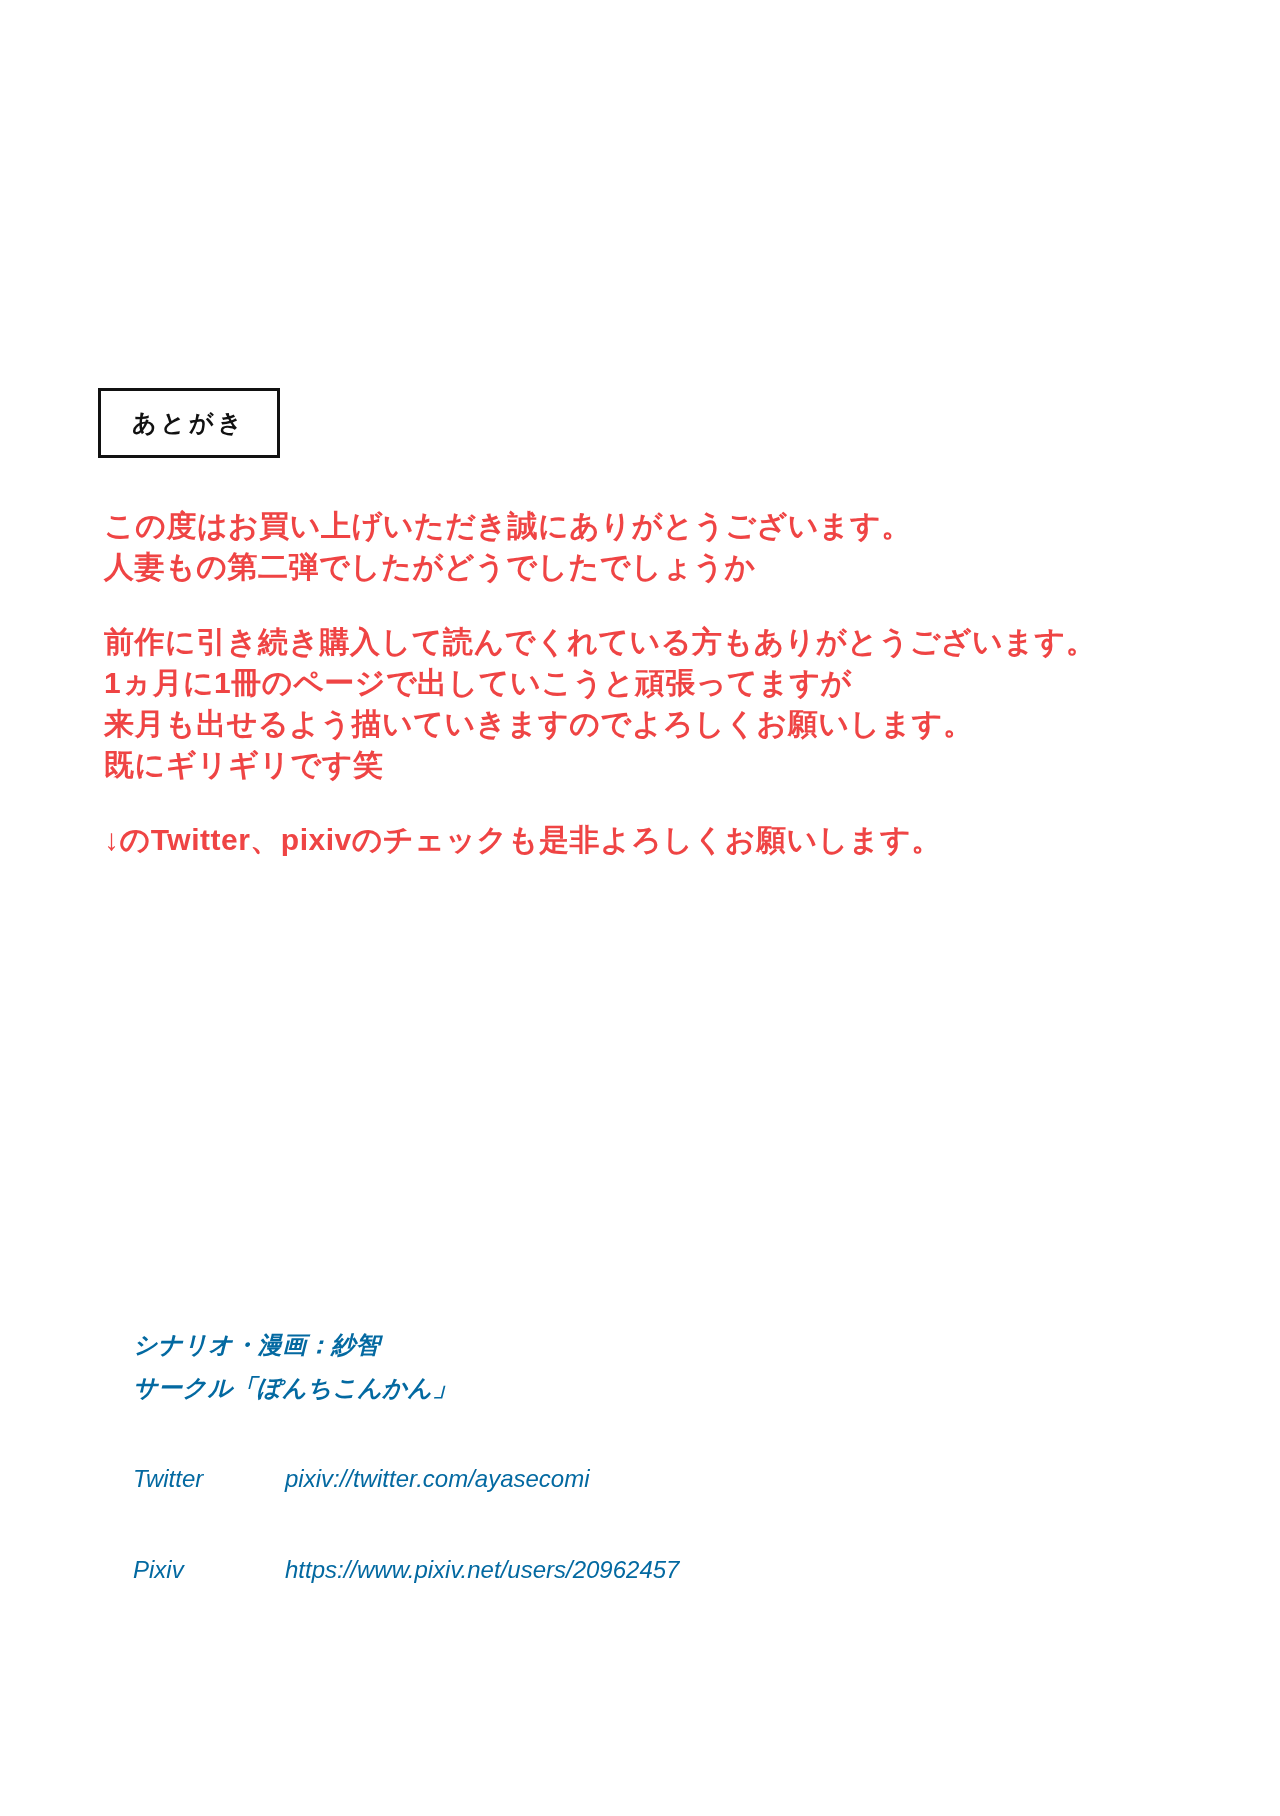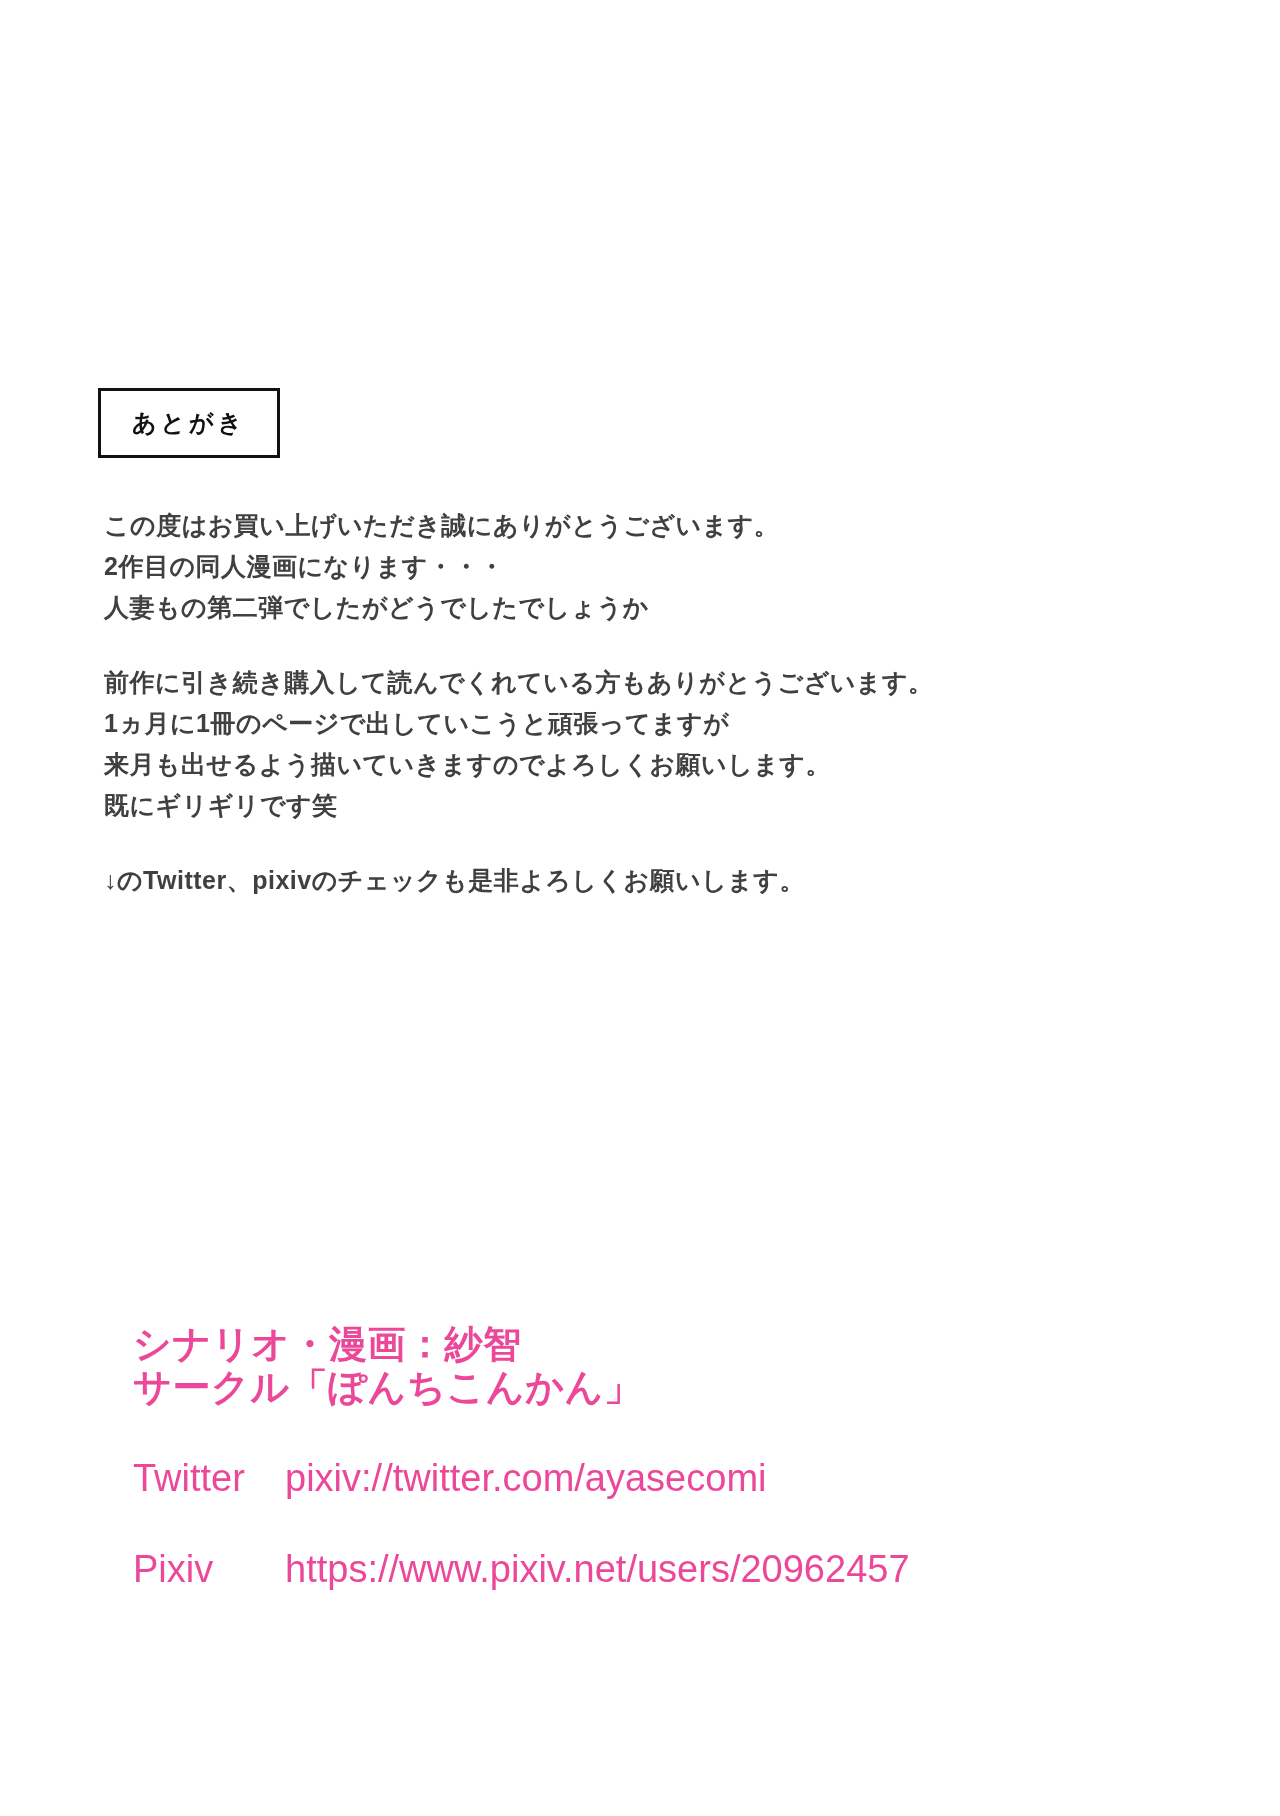--- a/index.html
+++ b/index.html
@@ -52,42 +52,43 @@
     width: 1100px;
   }
   .para {
     margin: 0 0 34px 0;
   }
   .para:last-child {
     margin-bottom: 0;
     margin-top: 32px;
   }
   .line {
-    font-size: 25px;
+    font-size: 30px;
     font-weight: 700;
     line-height: 41px;
-    color: #404040;
+    color: #ef4444;
     white-space: nowrap;
     letter-spacing: 0.5px;
   }
 
   
   .credits {
     position: absolute;
     left: 133px;
     top: 1323px;
     width: 1000px;
   }
   .credit-line {
-    font-size: 38px;
+    font-size: 24px;
     font-weight: 700;
     line-height: 43px;
-    color: #ec4899;
+    color: #0369a1;
     white-space: nowrap;
     letter-spacing: 0.5px;
+    font-style: italic;
   }
   .credit-line.link-line {
     font-weight: 400;
     letter-spacing: 0px;
   }
   .credit-line .credit-key {
     display: inline-block;
     min-width: 152px;
     margin-top: 48px;
   }
@@ -98,21 +99,20 @@
 <div class="page">
 
   <div class="afterword-box">
     <span class="afterword-label">あとがき</span>
   </div>
 
   <div class="body-text">
 
     <div class="para">
       <div class="line">この度はお買い上げいただき誠にありがとうございます。</div>
-      <div class="line">2作目の同人漫画になります・・・</div>
       <div class="line">人妻もの第二弾でしたがどうでしたでしょうか</div>
     </div>
 
     <div class="para">
       <div class="line">前作に引き続き購入して読んでくれている方もありがとうございます。</div>
       <div class="line">1ヵ月に1冊のページで出していこうと頑張ってますが</div>
       <div class="line">来月も出せるよう描いていきますのでよろしくお願いします。</div>
       <div class="line">既にギリギリです笑</div>
     </div>
 

